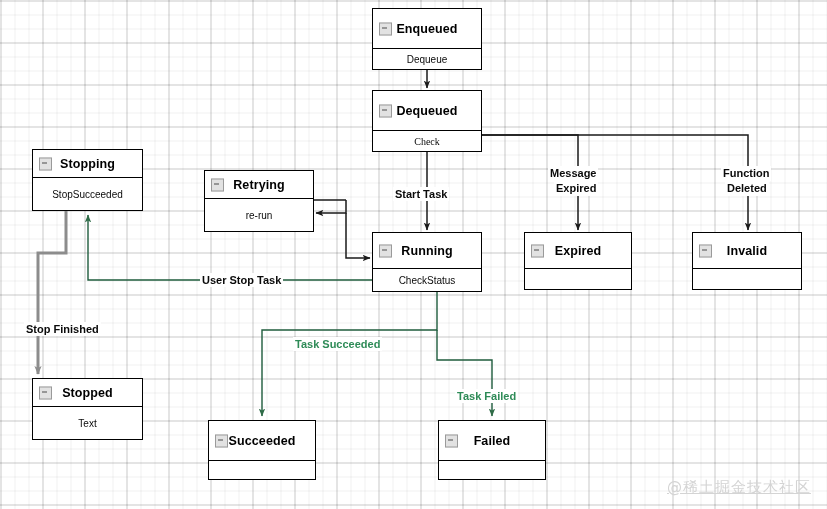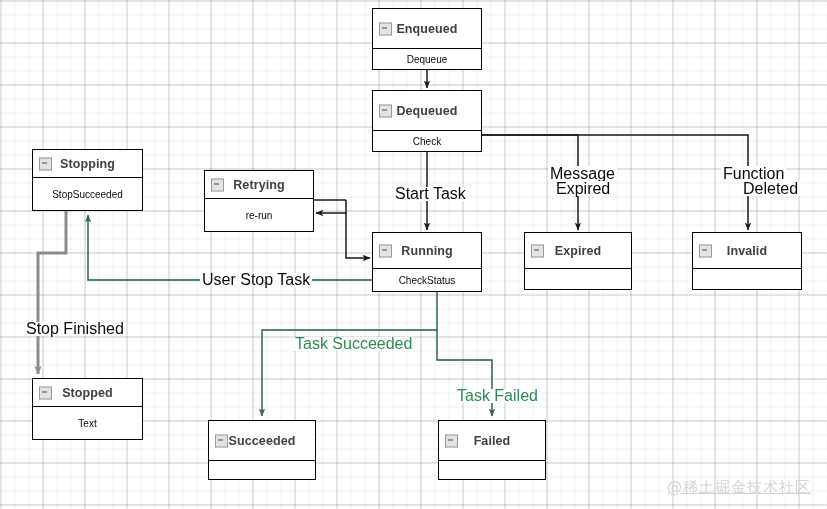--- a/index.html
+++ b/index.html
@@ -27,21 +27,21 @@
     background:#ffffff;
     border:1.6px solid #000000;
   }
   .state .hdr{
     position:relative;
     box-sizing:border-box;
     border-bottom:1.6px solid #000000;
     display:flex;align-items:center;justify-content:center;
     font-weight:bold;
     font-size:12.5px;
-    color:#404040;
+    color:#000000;
     letter-spacing:.1px;
   }
   .state .body{
     box-sizing:border-box;
     display:flex;align-items:center;justify-content:center;
     font-size:10px;
     color:#0a0a0a;
   }
   .collapse-icon{
     position:absolute;left:6px;top:50%;transform:translateY(-50%);
@@ -50,27 +50,28 @@
     background:#e2e2e2;
     display:block;
   }
   .collapse-icon::before{
     content:"";position:absolute;left:2px;top:4px;
     width:5px;height:1.4px;background:#4a4a4a;
   }
 
   .edge-label{
     position:absolute;
-    font-size:16px;
+    font-size:11px;
     color:#0a0a0a;
     background:#ffffff;
     white-space:nowrap;
     padding:0 2px;
     line-height:14px;
     text-align:center;
+    font-weight:bold;
   }
   .edge-label.green{color:#2e8b57;margin-top:16px;}
   .edge-label.multi{line-height:15px;}
 
   #watermark{
     position:absolute;right:16px;bottom:12px;
     font-size:15px;color:#d4d4d4;
     font-family:"DejaVu Sans", sans-serif;
     white-space:nowrap;
     letter-spacing:1px;
@@ -142,21 +143,21 @@
       <span>Enqueued</span>
     </div>
     <div class="body" style="height:20px;">Dequeue</div>
   </div>
 
   <div class="state" style="left:372px;top:90px;width:110px;height:62px;">
     <div class="hdr" style="height:40px;">
       <span class="collapse-icon"></span>
       <span>Dequeued</span>
     </div>
-    <div class="body" style="height:20px;">Check</div>
+    <div class="body" style="height:20px;font-family:Liberation Serif, serif;">Check</div>
   </div>
 
   <div class="state" style="left:32px;top:149px;width:111px;height:62px;">
     <div class="hdr" style="height:28px;">
       <span class="collapse-icon"></span>
       <span>Stopping</span>
     </div>
     <div class="body" style="height:32px;">StopSucceeded</div>
   </div>
 
@@ -215,21 +216,21 @@
     </div>
     <div class="body" style="height:18px;"></div>
   </div>
 
   <div class="edge-label" style="left:393px;top:187px;">Start Task</div>
 
   <div class="edge-label multi" style="left:548px;top:166px;">Message</div>
   <div class="edge-label multi" style="left:554px;top:181px;">Expired</div>
 
   <div class="edge-label multi" style="left:721px;top:166px;">Function</div>
-  <div class="edge-label multi" style="left:725px;top:181px;margin-left:16px;">Deleted</div>
+  <div class="edge-label multi" style="left:725px;top:181px;">Deleted</div>
 
   <div class="edge-label" style="left:200px;top:273px;">User Stop Task</div>
 
   <div class="edge-label" style="left:24px;top:322px;">Stop Finished</div>
 
   <div class="edge-label green" style="left:293px;top:321px;">Task Succeeded</div>
 
   <div class="edge-label green" style="left:455px;top:373px;">Task Failed</div>
 
   <div id="watermark">@稀土掘金技术社区</div>

